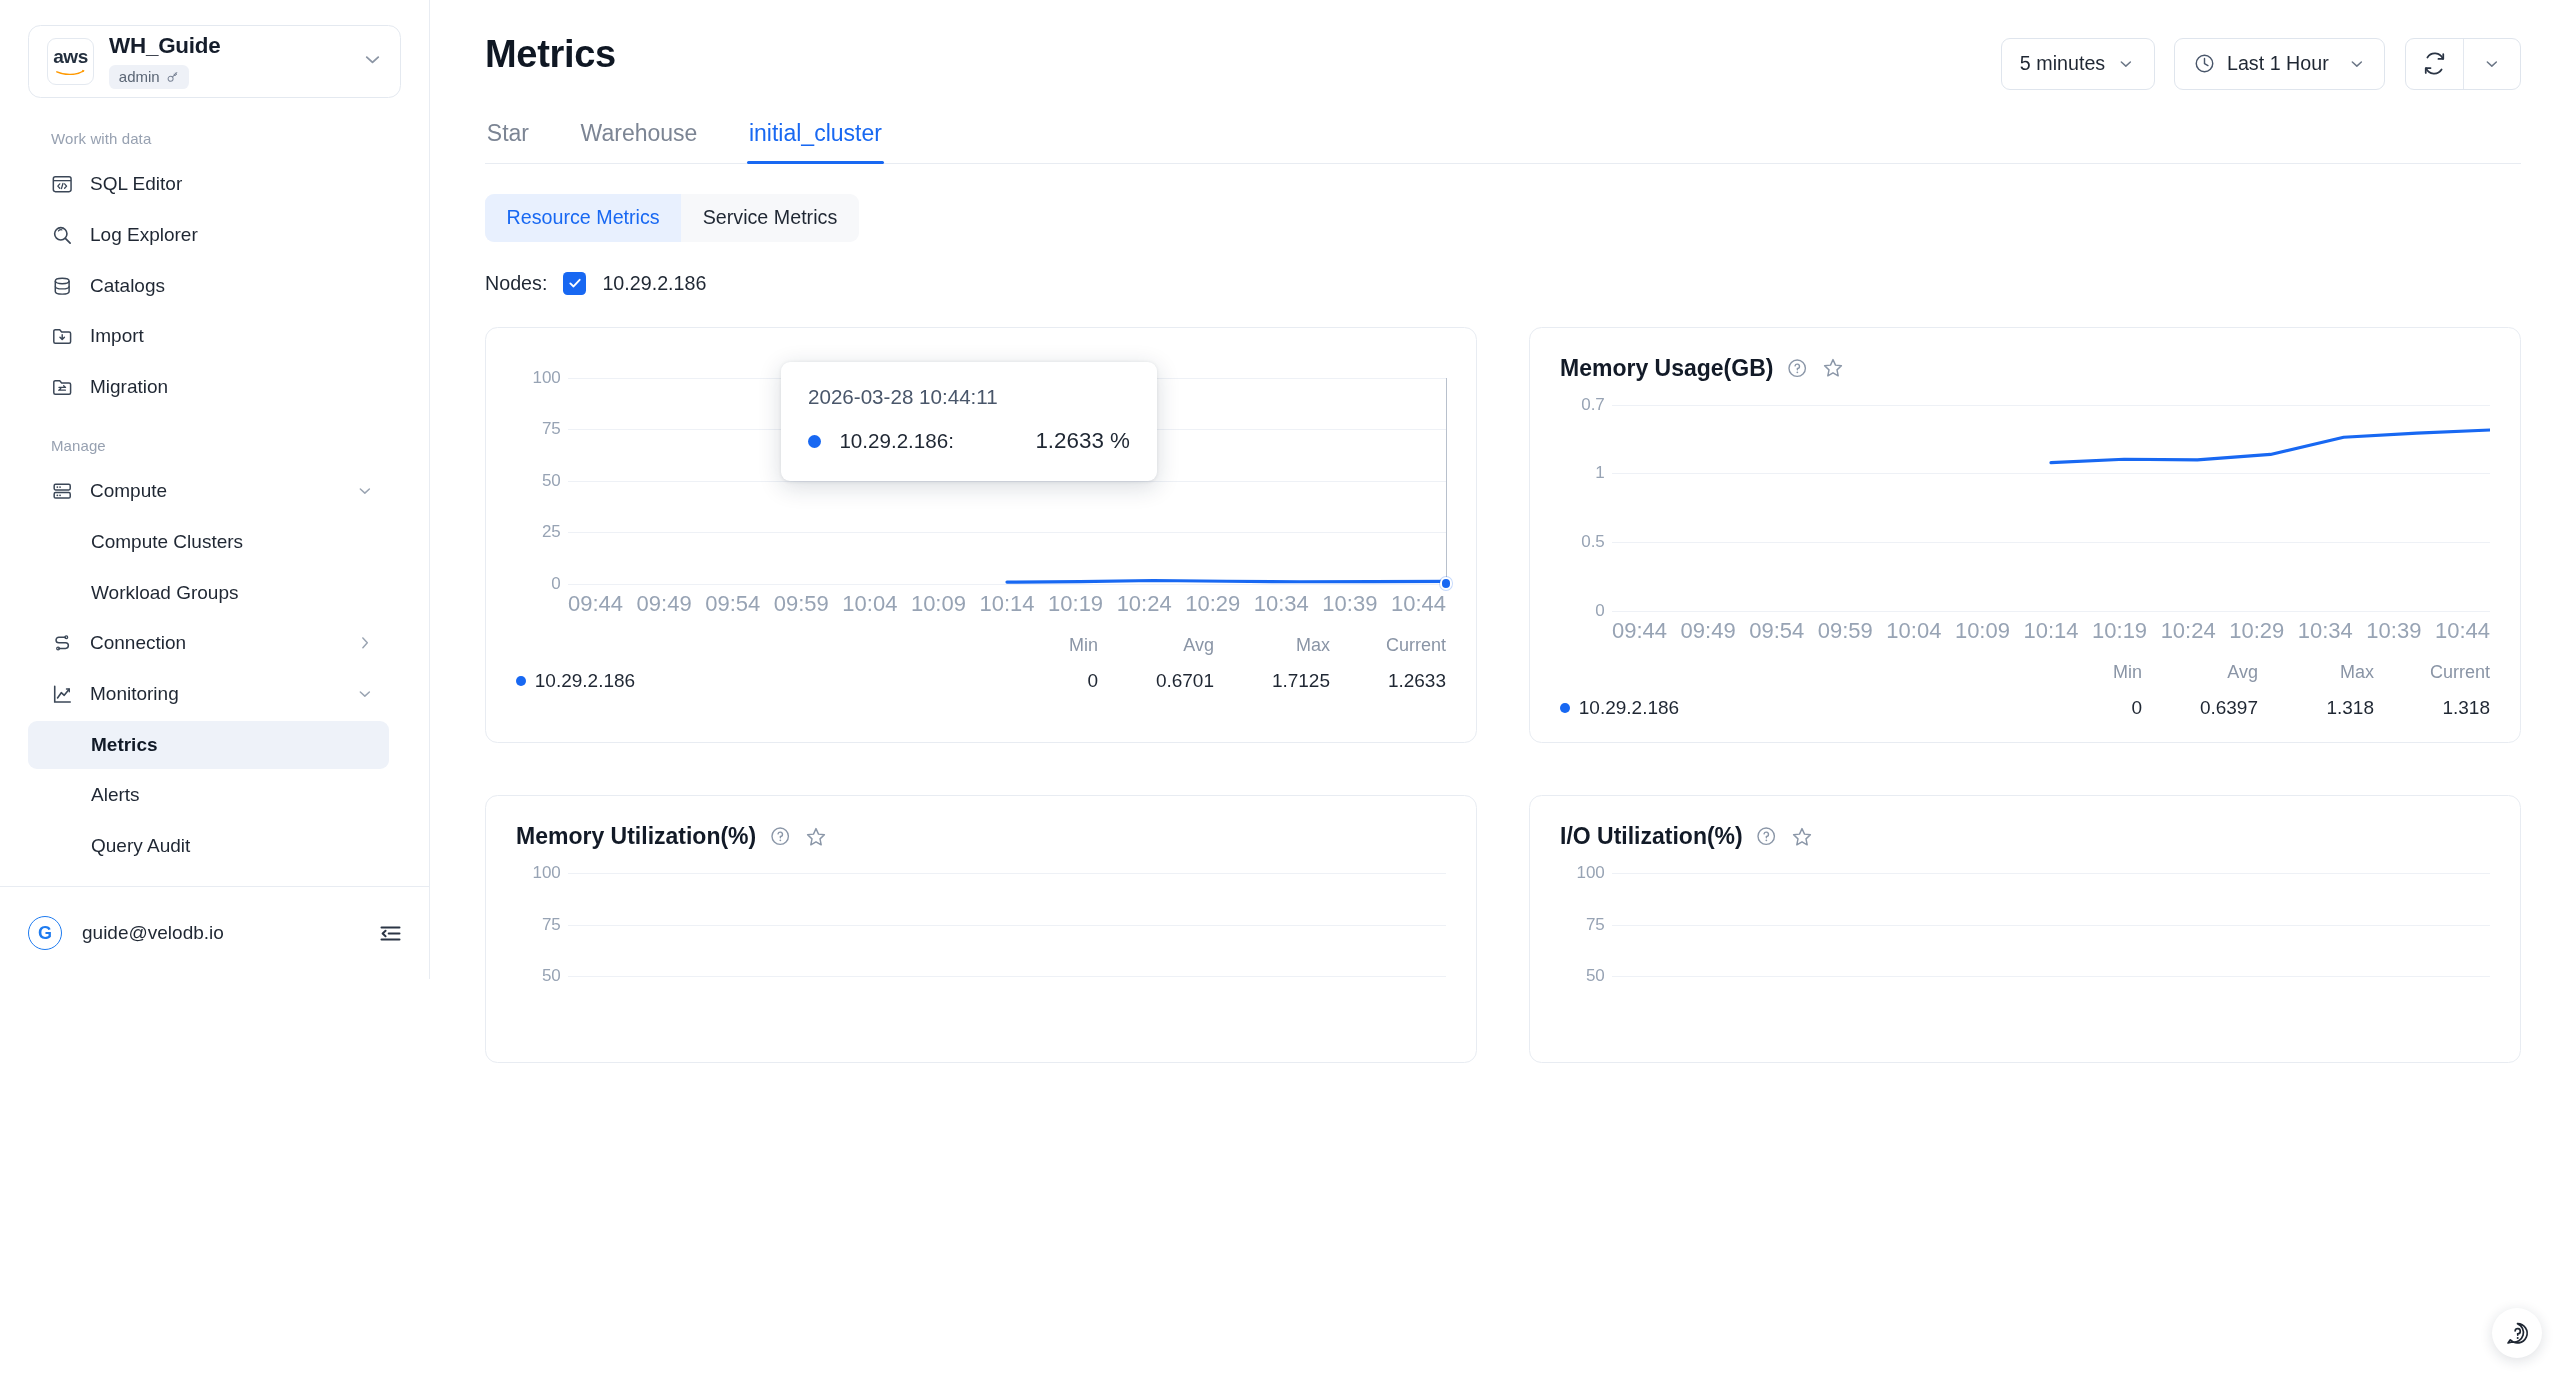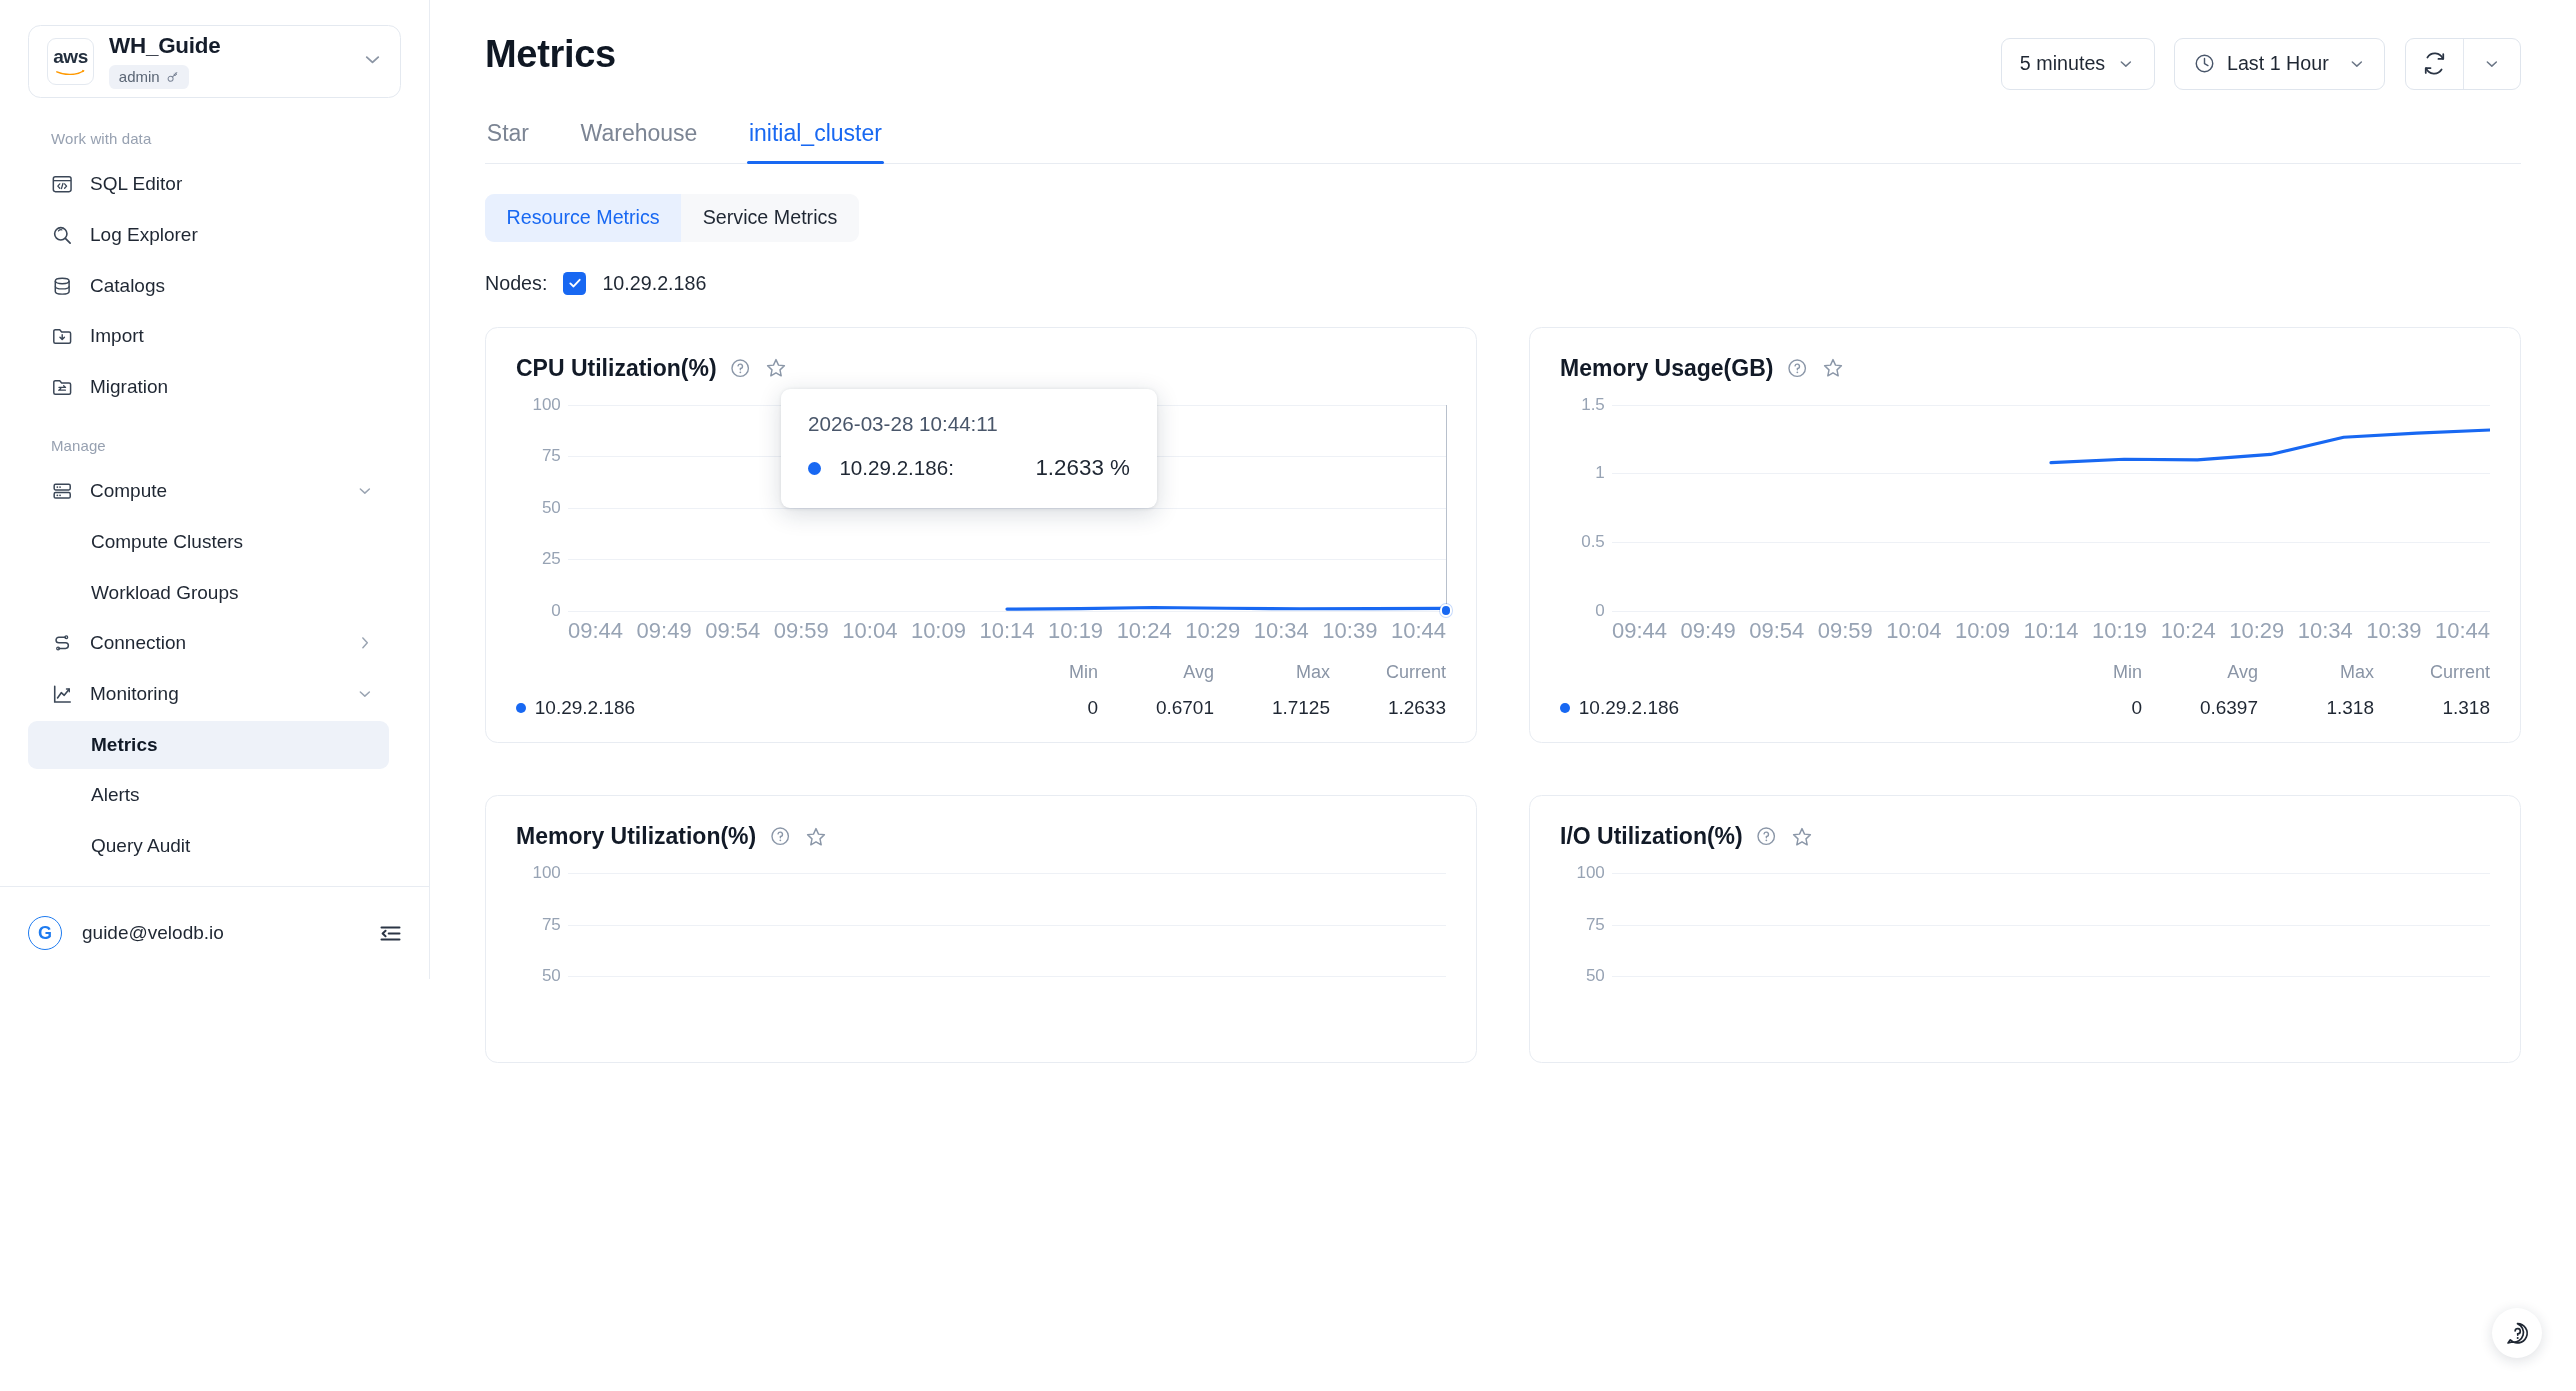--- a/index.html
+++ b/index.html
@@ -519,35 +519,20 @@
           <svg width="16" height="16" viewBox="0 0 24 24">
               <path d="M5 12.6 L9.8 17.2 L19 7.2" stroke="#ffffff" stroke-width="2.8" fill="none" stroke-linecap="round" stroke-linejoin="round"></path>
             </svg>
         </span>
         <span>10.29.2.186</span>
       </div>
 
       <div class="grid">
 
         <section class="card">
-          <div class="card-head">
-            <span>CPU Utilization(%)</span>
-            <span class="q-ico">
-              <svg width="22.4" height="22.4" viewBox="0 0 24 24">
-                  <circle cx="12" cy="12" r="8.8" stroke="currentColor" stroke-width="1.5" fill="none"></circle>
-                  <path d="M9.7 9.5 A2.4 2.4 0 1 1 12.2 12.4 V13.7" stroke="currentColor" stroke-width="1.5" fill="none" stroke-linecap="round"></path>
-                  <circle cx="12.15" cy="16.4" r="0.95" fill="currentColor"></circle>
-                </svg>
-            </span>
-            <span class="star-ico">
-              <svg width="24" height="24" viewBox="0 0 24 24">
-                  <path d="M12 3.6 L14.5 9.1 L20.4 9.8 L16 13.9 L17.2 19.8 L12 16.8 L6.8 19.8 L8 13.9 L3.6 9.8 L9.5 9.1 Z" stroke="currentColor" stroke-width="1.45" fill="none" stroke-linejoin="round"></path>
-                </svg>
-            </span>
-          </div>
 
           <div class="plot">
             <div class="yaxis">
               <div class="ytick" style="top:0%">100</div>
               <div class="ytick" style="top:25%">75</div>
               <div class="ytick" style="top:50%">50</div>
               <div class="ytick" style="top:75%">25</div>
               <div class="ytick" style="top:100%">0</div>
             </div>
             <div class="plotarea">
@@ -620,21 +605,21 @@
             </span>
             <span class="star-ico">
               <svg width="24" height="24" viewBox="0 0 24 24">
                   <path d="M12 3.6 L14.5 9.1 L20.4 9.8 L16 13.9 L17.2 19.8 L12 16.8 L6.8 19.8 L8 13.9 L3.6 9.8 L9.5 9.1 Z" stroke="currentColor" stroke-width="1.45" fill="none" stroke-linejoin="round"></path>
                 </svg>
             </span>
           </div>
 
           <div class="plot">
             <div class="yaxis">
-              <div class="ytick" style="top:0%">1.5</div>
+              <div class="ytick" style="top:0%">0.7</div>
               <div class="ytick" style="top:33.33%">1</div>
               <div class="ytick" style="top:66.66%">0.5</div>
               <div class="ytick" style="top:100%">0</div>
             </div>
             <div class="plotarea">
               <div class="gridline" style="top:0%"></div>
               <div class="gridline" style="top:33.33%"></div>
               <div class="gridline" style="top:66.66%"></div>
               <div class="gridline" style="top:100%"></div>
               <svg id="mem-line" width="100%" height="100%" viewBox="0 0 1000 230" preserveAspectRatio="none" style="position:absolute;inset:0;">

